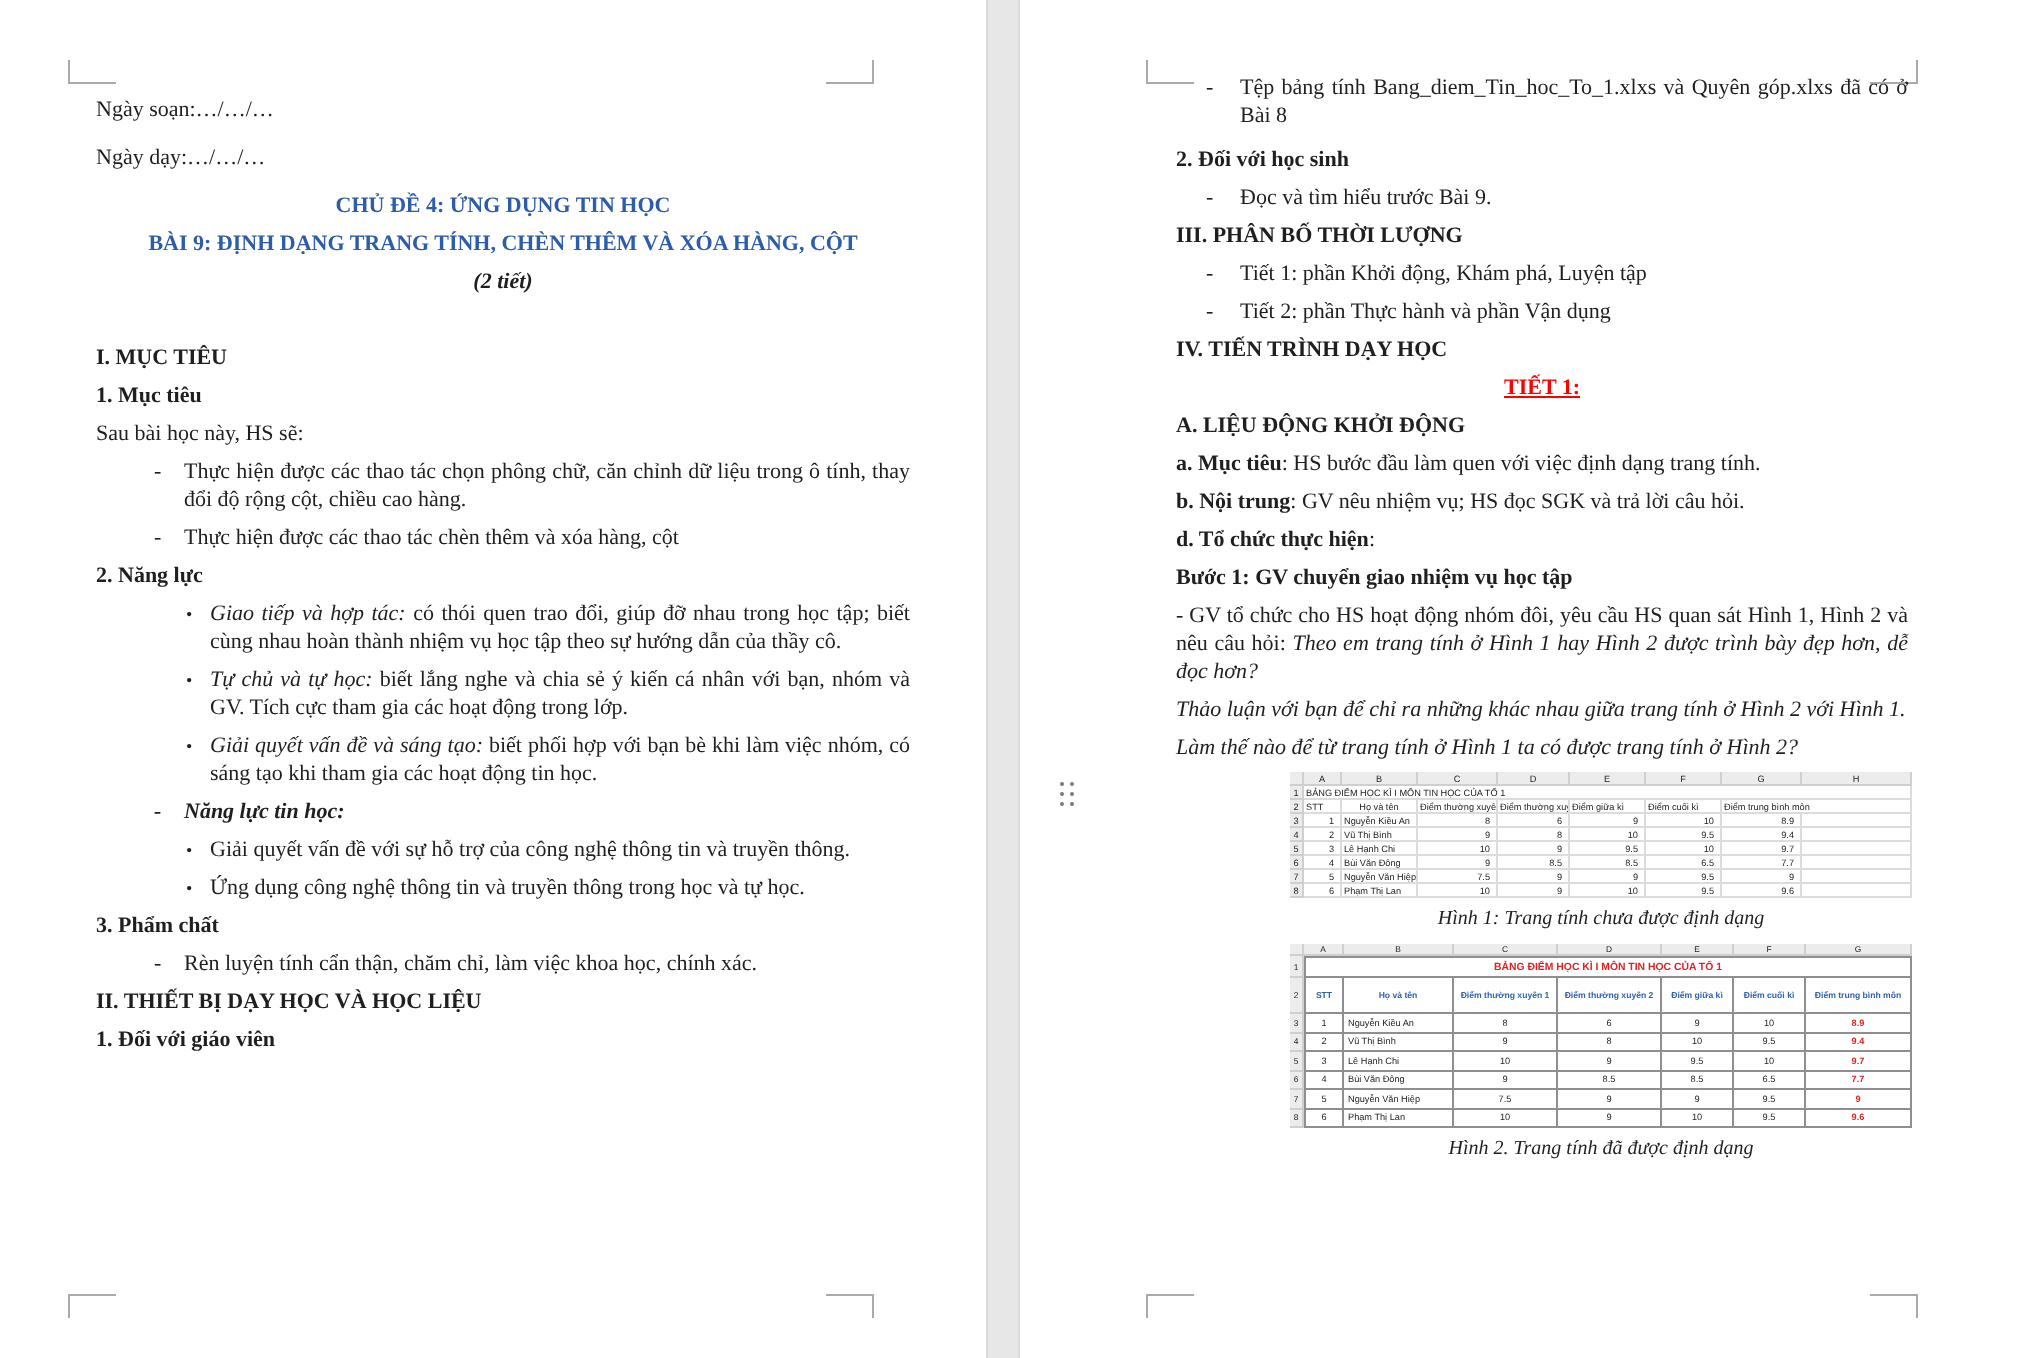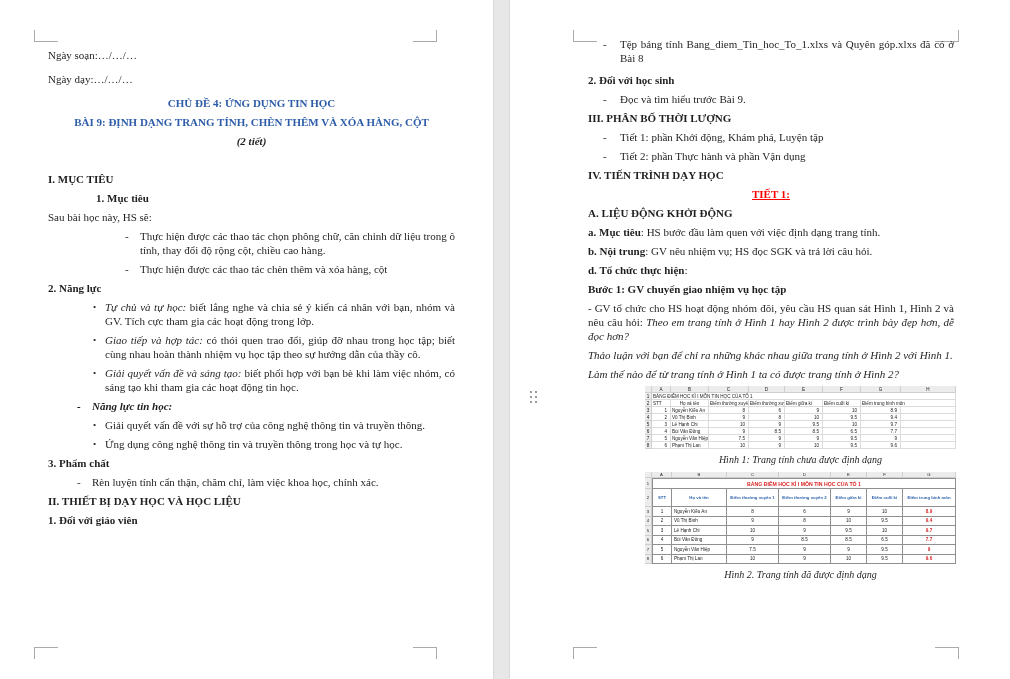--- a/index.html
+++ b/index.html
@@ -28,21 +28,21 @@
 
   .p{margin:0 0 5px 0;font-size:11px;line-height:14px;text-align:justify;}
   .center{text-align:center;font-family:Liberation Serif, serif;}
   .b{font-weight:700;}
   .i{font-style:italic;}
   .u{text-decoration:underline;}
   .h{font-weight:700;text-align:left;}
   .fs11{font-size:11px;}
   .blue{color:var(--blue);}
   .red{color:var(--red);}
-  .mt2{margin-top:2px;}.mt3{margin-top:3px;margin-left:48px;}.mt4{margin-top:4px;}
+  .mt2{margin-top:2px;}.mt3{margin-top:3px;}.mt4{margin-top:4px;}
   .mt8{margin-top:8px;}.mt24{margin-top:24px;}
   .mb10{margin-bottom:10px;}
 
   
   .li1{position:relative;padding-left:44px;}
   .li1::before{content:"-";position:absolute;left:29px;top:0;}
   .li2{position:relative;padding-left:57px;}
   .li2::before{content:"\2022";position:absolute;left:45px;top:0;font-size:9px;}
   
   .li1b{position:relative;padding-left:32px;}
@@ -101,22 +101,22 @@
     <p class="p h mt3">1. Mục tiêu</p>
     <p class="p">Sau bài học này, HS sẽ:</p>
     <div>
 
     <p class="p li1 mt3">Thực hiện được các thao tác chọn phông chữ, căn chỉnh dữ liệu trong ô tính, thay đổi độ rộng cột, chiều cao hàng.</p>
         <p class="p li1 mt3">Thực hiện được các thao tác chèn thêm và xóa hàng, cột</p>
       </div>
     <p class="p h">2. Năng lực</p>
     <div>
 
-    <p class="p li2"><i>Tự chủ và tự học:</i><span> biết lắng nghe và chia sẻ ý kiến cá nhân với bạn, nhóm và GV. Tích cực tham gia các hoạt động trong lớp.</span></p>
-        <p class="p li2"><i>Giao tiếp và hợp tác:</i><span> có thói quen trao đổi, giúp đỡ nhau trong học tập; biết cùng nhau hoàn thành nhiệm vụ học tập theo sự hướng dẫn của thầy cô.</span></p>
+    <p class="p li2"><i>Giao tiếp và hợp tác:</i><span> có thói quen trao đổi, giúp đỡ nhau trong học tập; biết cùng nhau hoàn thành nhiệm vụ học tập theo sự hướng dẫn của thầy cô.</span></p>
+        <p class="p li2"><i>Tự chủ và tự học:</i><span> biết lắng nghe và chia sẻ ý kiến cá nhân với bạn, nhóm và GV. Tích cực tham gia các hoạt động trong lớp.</span></p>
         <p class="p li2"><i>Giải quyết vấn đề và sáng tạo:</i><span> biết phối hợp với bạn bè khi làm việc nhóm, có sáng tạo khi tham gia các hoạt động tin học.</span></p>
       </div>
     <p class="p li1 b i">Năng lực tin học:</p>
     <div>
 
     <p class="p li2">Giải quyết vấn đề với sự hỗ trợ của công nghệ thông tin và truyền thông.</p>
         <p class="p li2">Ứng dụng công nghệ thông tin và truyền thông trong học và tự học.</p>
       </div>
     <p class="p h">3. Phẩm chất</p>
     <div>

